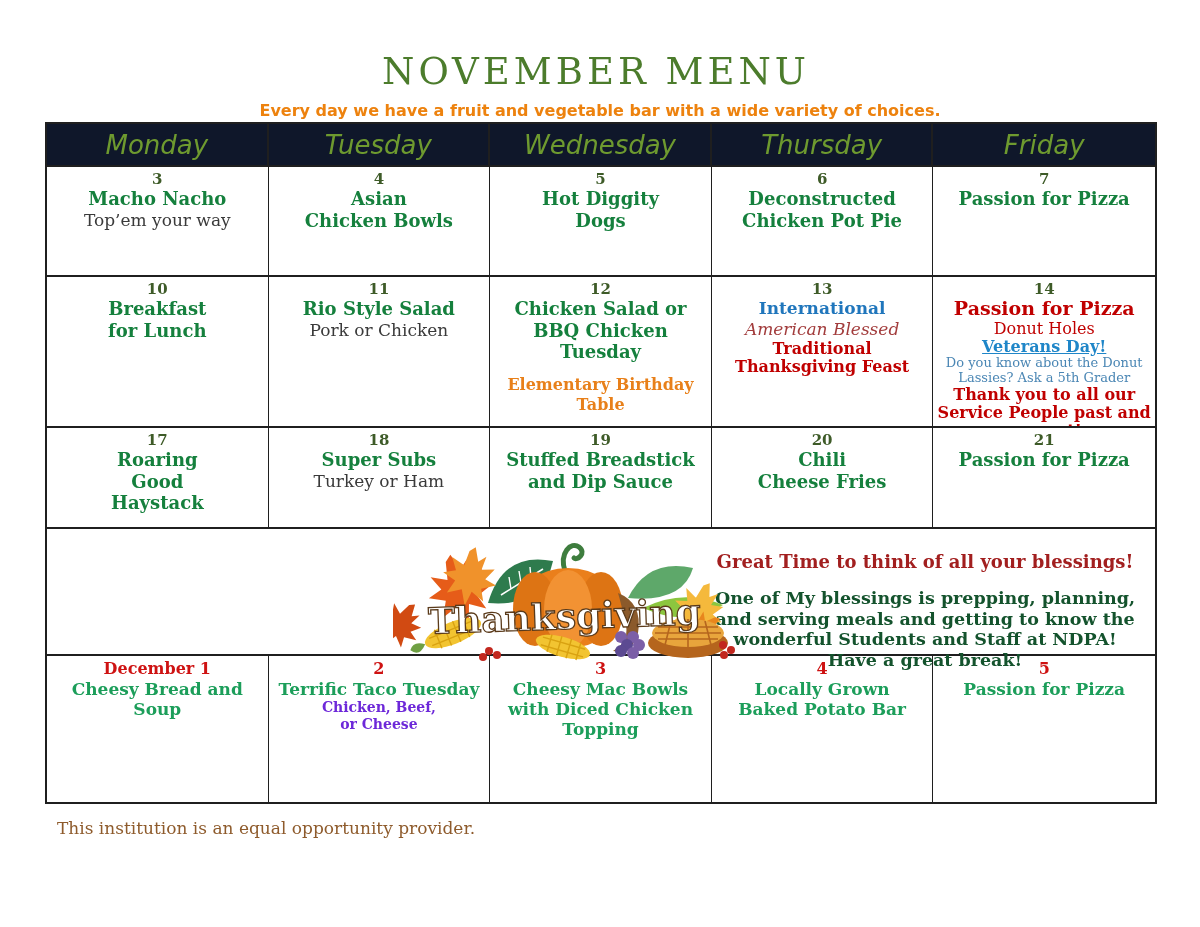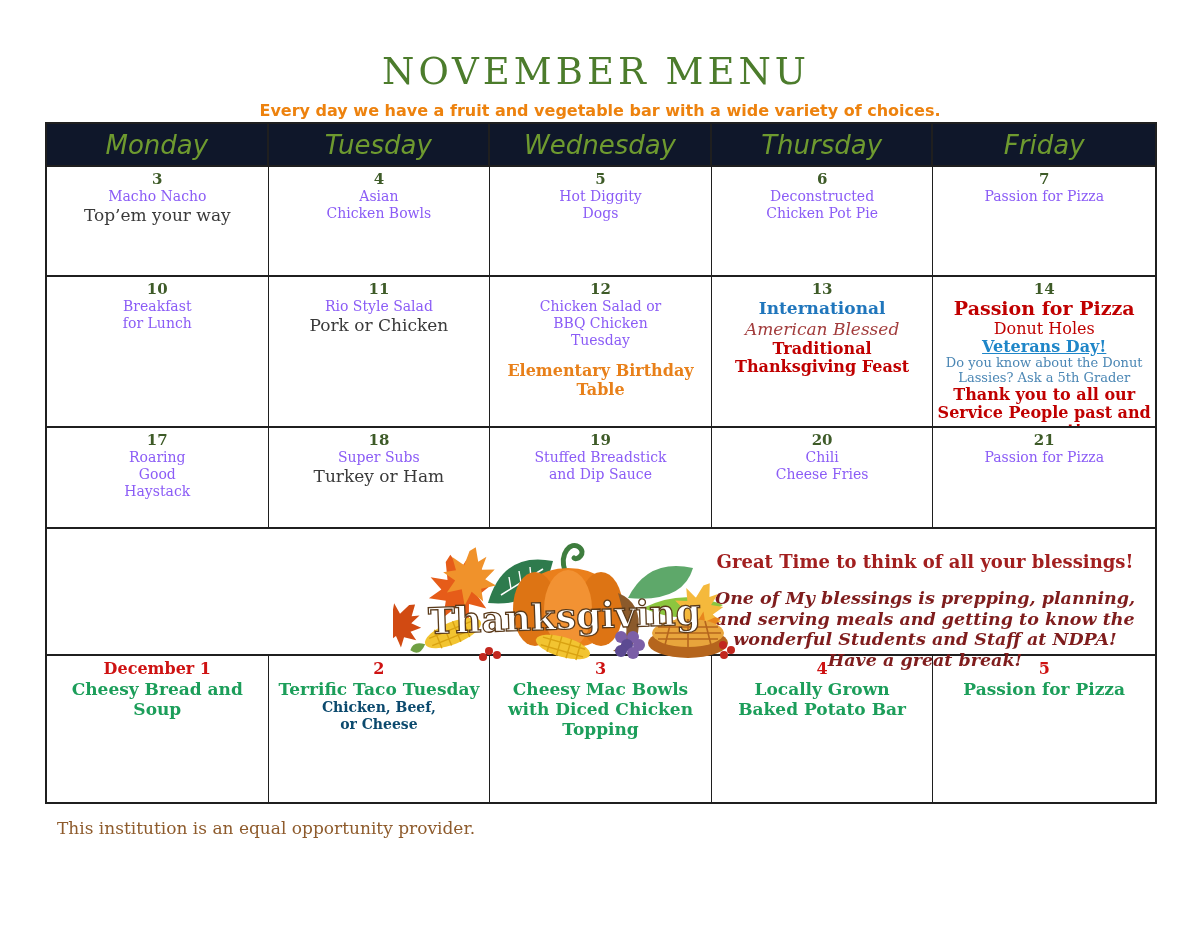--- a/index.html
+++ b/index.html
@@ -43,50 +43,50 @@
   .rdec{ height:146px; border-bottom:none; }
   .cell{
     border-right:1.5px solid #1f1f1f; text-align:center;
     padding-top:3px; overflow:hidden;
   }
   .cell:last-child{ border-right:none; }
 
   .ln{ line-height:1.22; }
   .d  { color:#3E5B28; font-weight:bold; font-size:15px; }
   .dr { color:#CE1212; font-weight:bold; font-size:16px; }
-  .i  { color:#8b5cf6; font-weight:normal; font-size:14px; line-height:1.2; }
+  .i  { color:#15803d; font-weight:bold; font-size:18px; line-height:1.2; }
   .p  { color:#3A3A3A; font-size:17px; line-height:1.2; }
   .o  { color:#E8801A; font-weight:bold; font-size:16px; }
   .bb { color:#2076BC; font-weight:bold; font-size:17px; }
   .dri{ color:#A23C3C; font-style:italic; font-size:17px; }
   .rb { color:#C00000; font-weight:bold; font-size:16px; line-height:1.12; }
   .rbl{ color:#C00000; font-weight:bold; font-size:19px; line-height:1.15; }
   .rs { color:#C00000; font-size:16px; line-height:1.1; }
   .bu { color:#1F86C8; font-weight:bold; font-size:16px; text-decoration:underline; line-height:1.15; }
   .sb { color:#4A86B4; font-size:13px; line-height:1.15; }
   .g  { color:#1C9E5A; font-weight:bold; font-size:17px; line-height:1.2; }
-  .gs { color:#0c4a6e; font-weight:bold; font-size:14px; line-height:1.2; }
+  .gs { color:#6d28d9; font-weight:bold; font-size:14px; line-height:1.2; }
   .sp { height:12px; }
 
   .break-row{
     position:relative; height:127px; border-bottom:2px solid #1f1f1f;
     overflow:visible;
   }
   .break-left{
     position:absolute; left:20px; top:46px; width:340px;
     font-size:25px; font-weight:bold; color:#AE5B1E; text-align:center;
   }
   .break-art{
     position:absolute; left:346px; top:4px; z-index:2;
   }
   .break-right{
     position:absolute; right:6px; top:22px; width:448px; text-align:center;
   }
   .brt { color:#A21F1F; font-weight:bold; font-size:18px; margin-bottom:15px; }
-  .gold{ color:#7f1d1d; font-weight:bold; font-size:17.5px; line-height:1.18;font-style:italic; }
+  .gold{ color:#14532d; font-weight:bold; font-size:17.5px; line-height:1.18; }
 
   .footer{
     position:absolute; left:57px; top:818px;
     font-size:17px; color:#8E5B2C;
   }
 </style>
 </head>
 <body>
 
 <div class="page">

